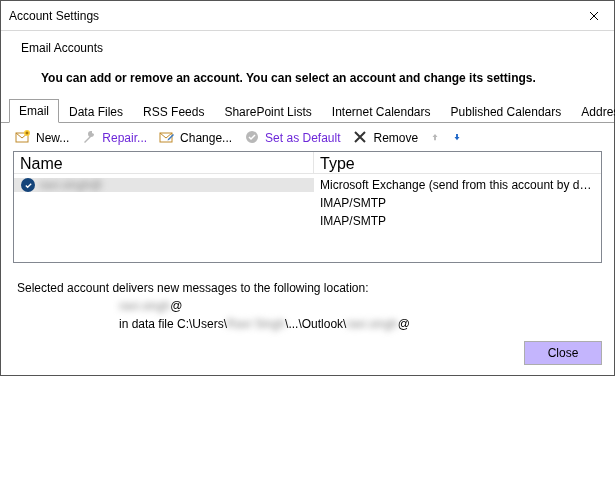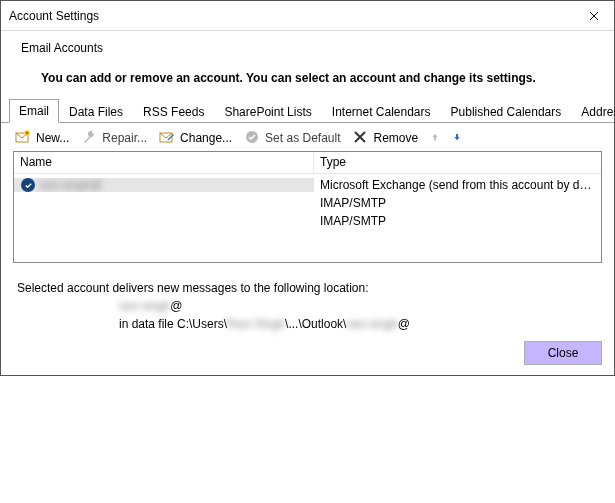--- a/index.html
+++ b/index.html
@@ -82,21 +82,21 @@
     height: 30px;
   }
   .tool {
     display: inline-flex;
     align-items: flex-end;
     gap: 5px;
     padding: 2px 4px;
     font-size: 12px;
     cursor: default;
   }
-  .tool.disabled { color: #404040; }
+  .tool.disabled { color: #6d28d9; }
   .tool.disabled svg .accent { fill: #b8b8b8; }
   .tool svg { width: 16px; height: 16px; display: block; }
   .arrow-btn {
     width: 18px; height: 18px;
     display: inline-flex; align-items: center; justify-content: center;
   }
   .listbox {
     margin: 0 12px;
     border: 1px solid #828790;
     height: 170px;
@@ -106,21 +106,21 @@
   }
   .list-header {
     display: flex;
     background: #fff;
     height: 22px;
     border-bottom: 1px solid #e5e5e5;
   }
   .list-header .col {
     padding: 3px 6px;
     border-right: 1px solid #e5e5e5;
-    font-size: 12px;
+    font-size: 16px;
   }
   .list-header .col:last-child { border-right: none; }
   .col-name { width: 300px; }
   .col-type { flex: 1; }
   .list-body { flex: 1; overflow: hidden; }
   .row {
     display: flex;
     height: 18px;
     align-items: flex-end;
   }

